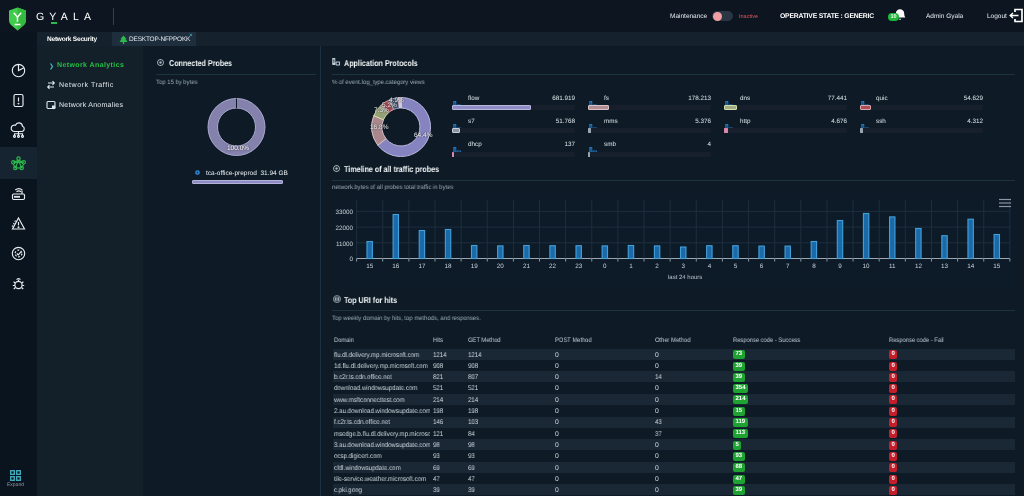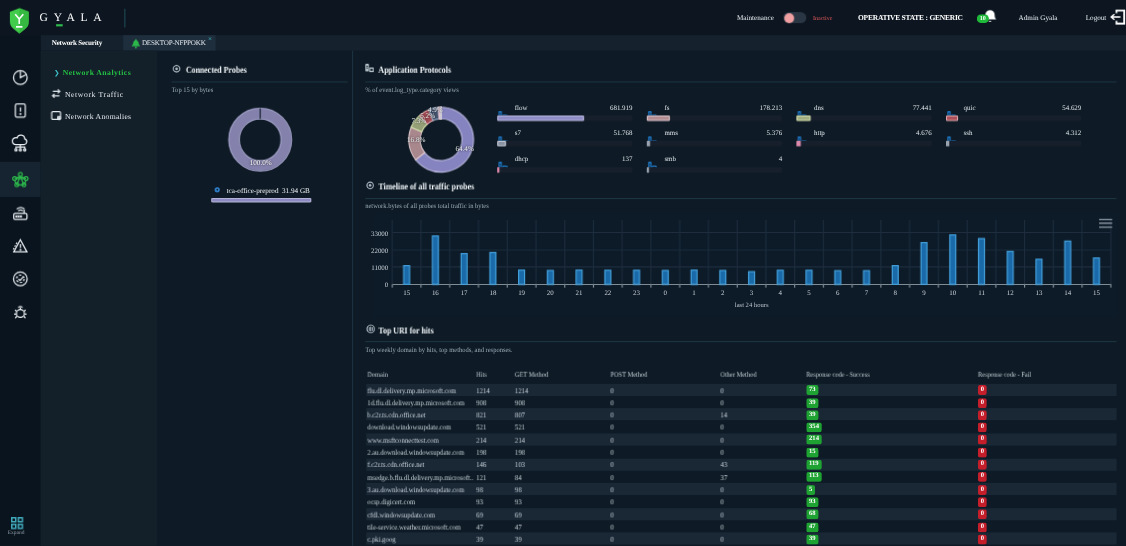--- a/index.html
+++ b/index.html
@@ -1,17 +1,17 @@
 <!DOCTYPE html>
 <html><head><meta charset="utf-8">
 <style>
 * { margin:0; padding:0; box-sizing:border-box; -webkit-font-smoothing:antialiased; text-rendering:geometricPrecision; will-change:transform; }
 html,body { width:1024px; height:496px; background:#0e1b26; overflow:hidden;
   font-family:"Liberation Sans", sans-serif; }
-#page { position:relative; width:1024px; height:420px; background:#0e1b26; transform:translateZ(0);font-family:Liberation Serif, serif; }
+#page { position:relative; width:1024px; height:420px; background:#0e1b26; transform:translateZ(0); }
 .abs { position:absolute; }
 .pname { position:absolute; font-size:6.3px; color:#dde4e9; }
 .pval { position:absolute; font-size:6.3px; color:#dde4e9; text-align:right; }
 .td { position:absolute; font-size:6.8px; color:#cdd7de; white-space:nowrap; transform:scaleX(0.9); transform-origin:0 50%; }
 .th { position:absolute; font-size:6.5px; color:#c2cdd5; white-space:nowrap; transform:scaleX(0.89); transform-origin:0 50%; will-change:transform; }
 .badge { position:absolute; font-size:6px; font-weight:bold; color:#fff; padding:1.2px 2.5px;
   border-radius:2px; min-width:7px; text-align:center; line-height:1.1; }
 .hdr { position:absolute; font-size:8.5px; font-weight:bold; color:#f1f5f8; transform:scaleX(0.84); transform-origin:0 50%; white-space:nowrap; will-change:transform; }
 .sub { position:absolute; font-size:6.3px; color:#9aabb7; transform:scaleX(0.94); transform-origin:0 50%; white-space:nowrap; will-change:transform; }
 .hline { position:absolute; height:1px; background:#1c3340; }

